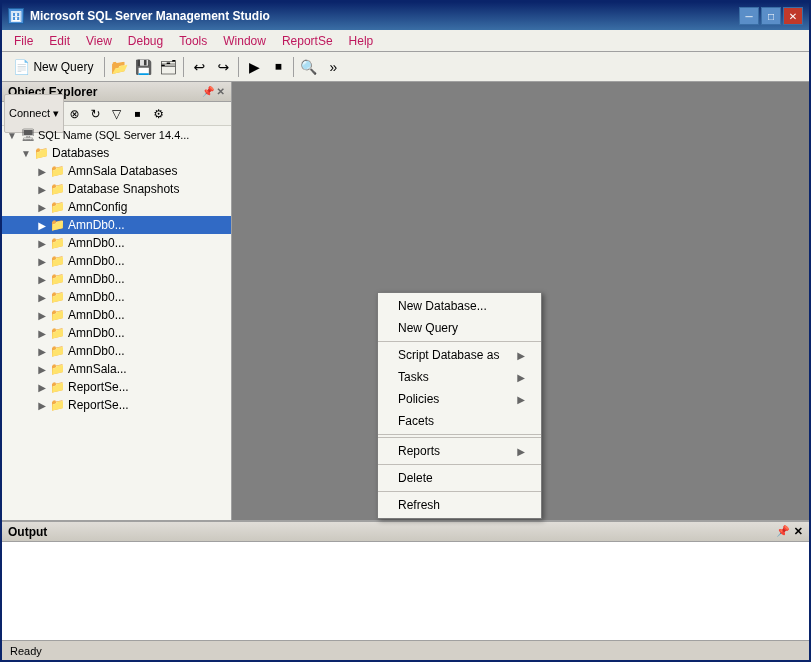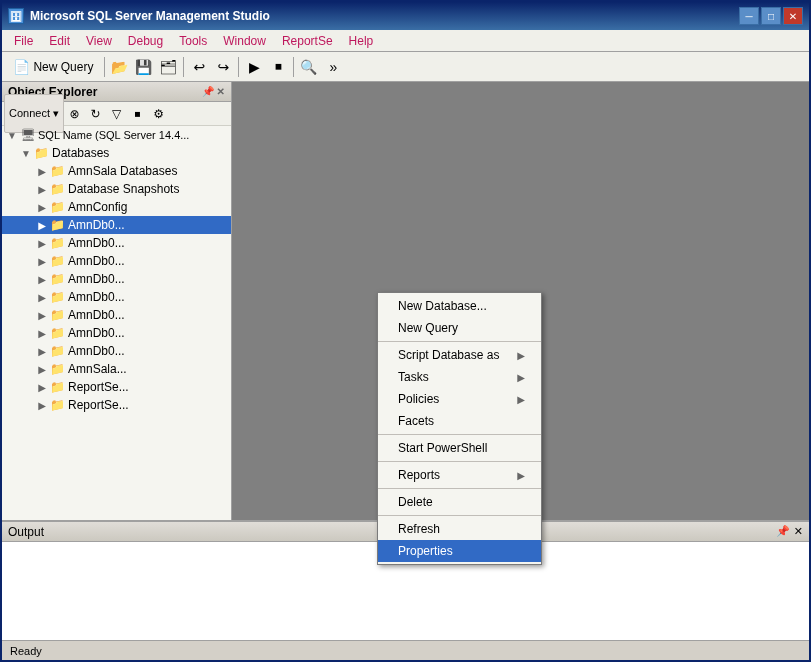--- a/index.html
+++ b/index.html
@@ -303,21 +303,21 @@
       right: 0;
       height: 120px;
       background: #f5f5f0;
       border-top: 2px solid #a0a0a0;
     }
     .output-header {
       background: linear-gradient(to bottom, #e0ddd8, #ccc9c0);
       border-bottom: 1px solid #a0a0a0;
       padding: 1px 6px;
       font-size: 12px;
-      font-weight: normal;
+      font-weight: bold;
       display: flex;
       align-items: center;
       justify-content: space-between;
       height: 20px;
     }
     .output-content {
       background: white;
       flex: 1;
       height: calc(100% - 20px);
     }
@@ -565,38 +565,32 @@
           <span class="ctx-arrow">▶</span>
         </div>
         <div class="ctx-item">
           <span>Policies</span>
           <span class="ctx-arrow">▶</span>
         </div>
         <div class="ctx-item">
           <span>Facets</span>
         </div>
         <div class="ctx-separator"></div>
-        <div class="ctx-item">
-          <span>Start PowerShell</span>
-        </div>
         <div class="ctx-separator"></div>
         <div class="ctx-item">
           <span>Reports</span>
           <span class="ctx-arrow">▶</span>
         </div>
         <div class="ctx-separator"></div>
         <div class="ctx-item">
           <span>Delete</span>
         </div>
         <div class="ctx-separator"></div>
         <div class="ctx-item">
           <span>Refresh</span>
-        </div>
-        <div class="ctx-item selected-ctx">
-          <span>Properties</span>
         </div>
       </div>
     </div>
 
   </div>
 
   <div class="output-panel">
     <div class="output-header">
       <span>Output</span>
       <div style="display:flex; gap:4px;">

